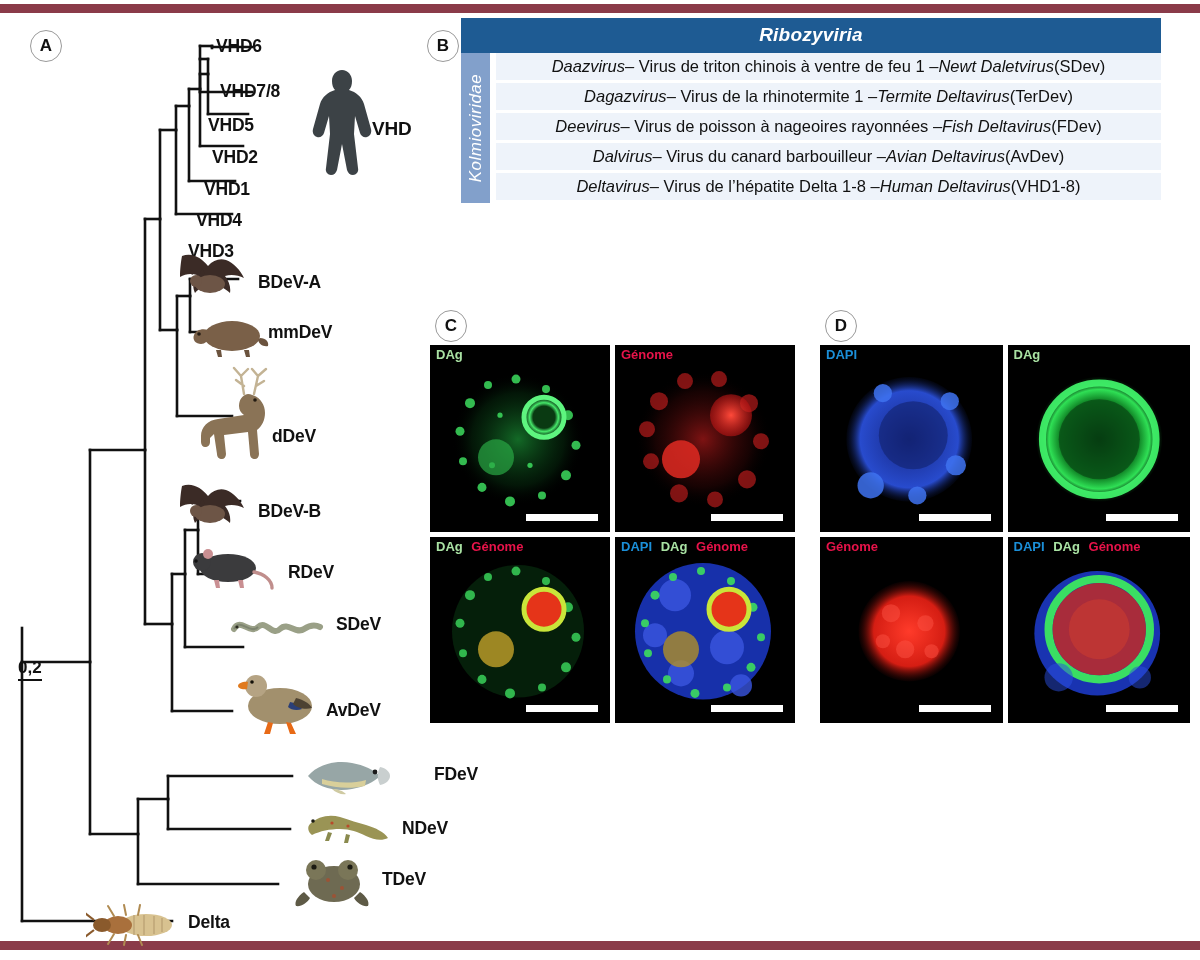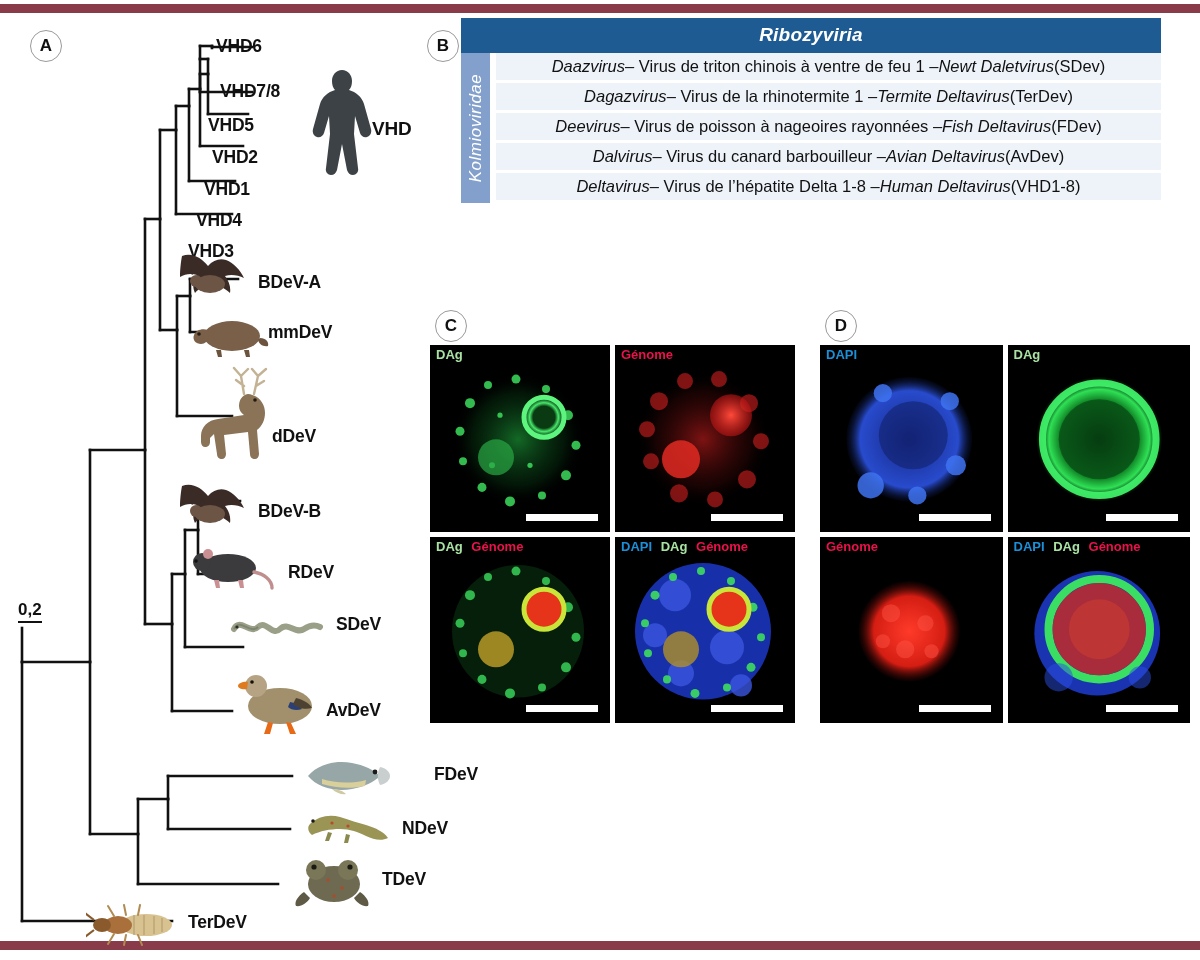--- a/index.html
+++ b/index.html
@@ -162,21 +162,21 @@
       <path d="M138 785 L168 785"></path>
       <path d="M168 785 L168 815"></path>
       <path d="M168 785 L168 762"></path>
       <path d="M168 815 L290 815"></path>
       <path d="M168 762 L292 762"></path>
 
       <path d="M22 614 L22 648" stroke-width="2.6"></path>
     </g>
   </svg>
 
-  <div class="scalebar-label" style="left:18px; top:586px;">0,2</div>
+  <div class="scalebar-label" style="left:18px; top:644px;">0,2</div>
 
   <div class="tip-label" style="left:216px; top:22px;">VHD6</div>
   <div class="tip-label" style="left:220px; top:67px;">VHD7/8</div>
   <div class="tip-label" style="left:208px; top:101px;">VHD5</div>
   <div class="tip-label" style="left:212px; top:133px;">VHD2</div>
   <div class="tip-label" style="left:204px; top:165px;">VHD1</div>
   <div class="tip-label" style="left:196px; top:196px;">VHD4</div>
   <div class="tip-label" style="left:188px; top:227px;">VHD3</div>
 
   <svg class="animal" style="left:296px; top:52px;" width="92" height="118" viewBox="0 0 92 118">
@@ -282,21 +282,21 @@
     <ellipse cx="32" cy="21" rx="14" ry="9" fill="#a9703c"></ellipse>
     <ellipse cx="16" cy="21" rx="9" ry="7" fill="#8a5a2c"></ellipse>
     <path d="M8 16 L-1 9 M8 26 L-1 33" stroke="#8a5a2c" stroke-width="2.2" fill="none"></path>
     <g stroke="#b08b52" stroke-width="2" fill="none" stroke-linecap="round">
       <path d="M28 12 L22 2 M40 11 L38 1 M52 11 L54 1 M28 30 L22 40 M40 31 L38 41 M52 31 L56 41"></path>
     </g>
     <g stroke="#bda476" stroke-width="1.4" fill="none">
       <path d="M48 11 L48 31 M58 11 L58 31 M68 12 L68 30 M76 14 L76 28"></path>
     </g>
   </svg>
-  <div class="tip-label" style="left:188px; top:898px;">TerDeV</div>
+  <div class="tip-label" style="left:188px; top:898px;">Delta</div>
 </div>
 
 <div class="panel-letter" style="left:427px; top:30px;">B</div>
 
 <div id="panelB">
   <div class="tbl-header">Ribozyviria</div>
   <div class="tbl-body">
     <div class="tbl-side">
       <span>Kolmioviridae</span>
     </div>

